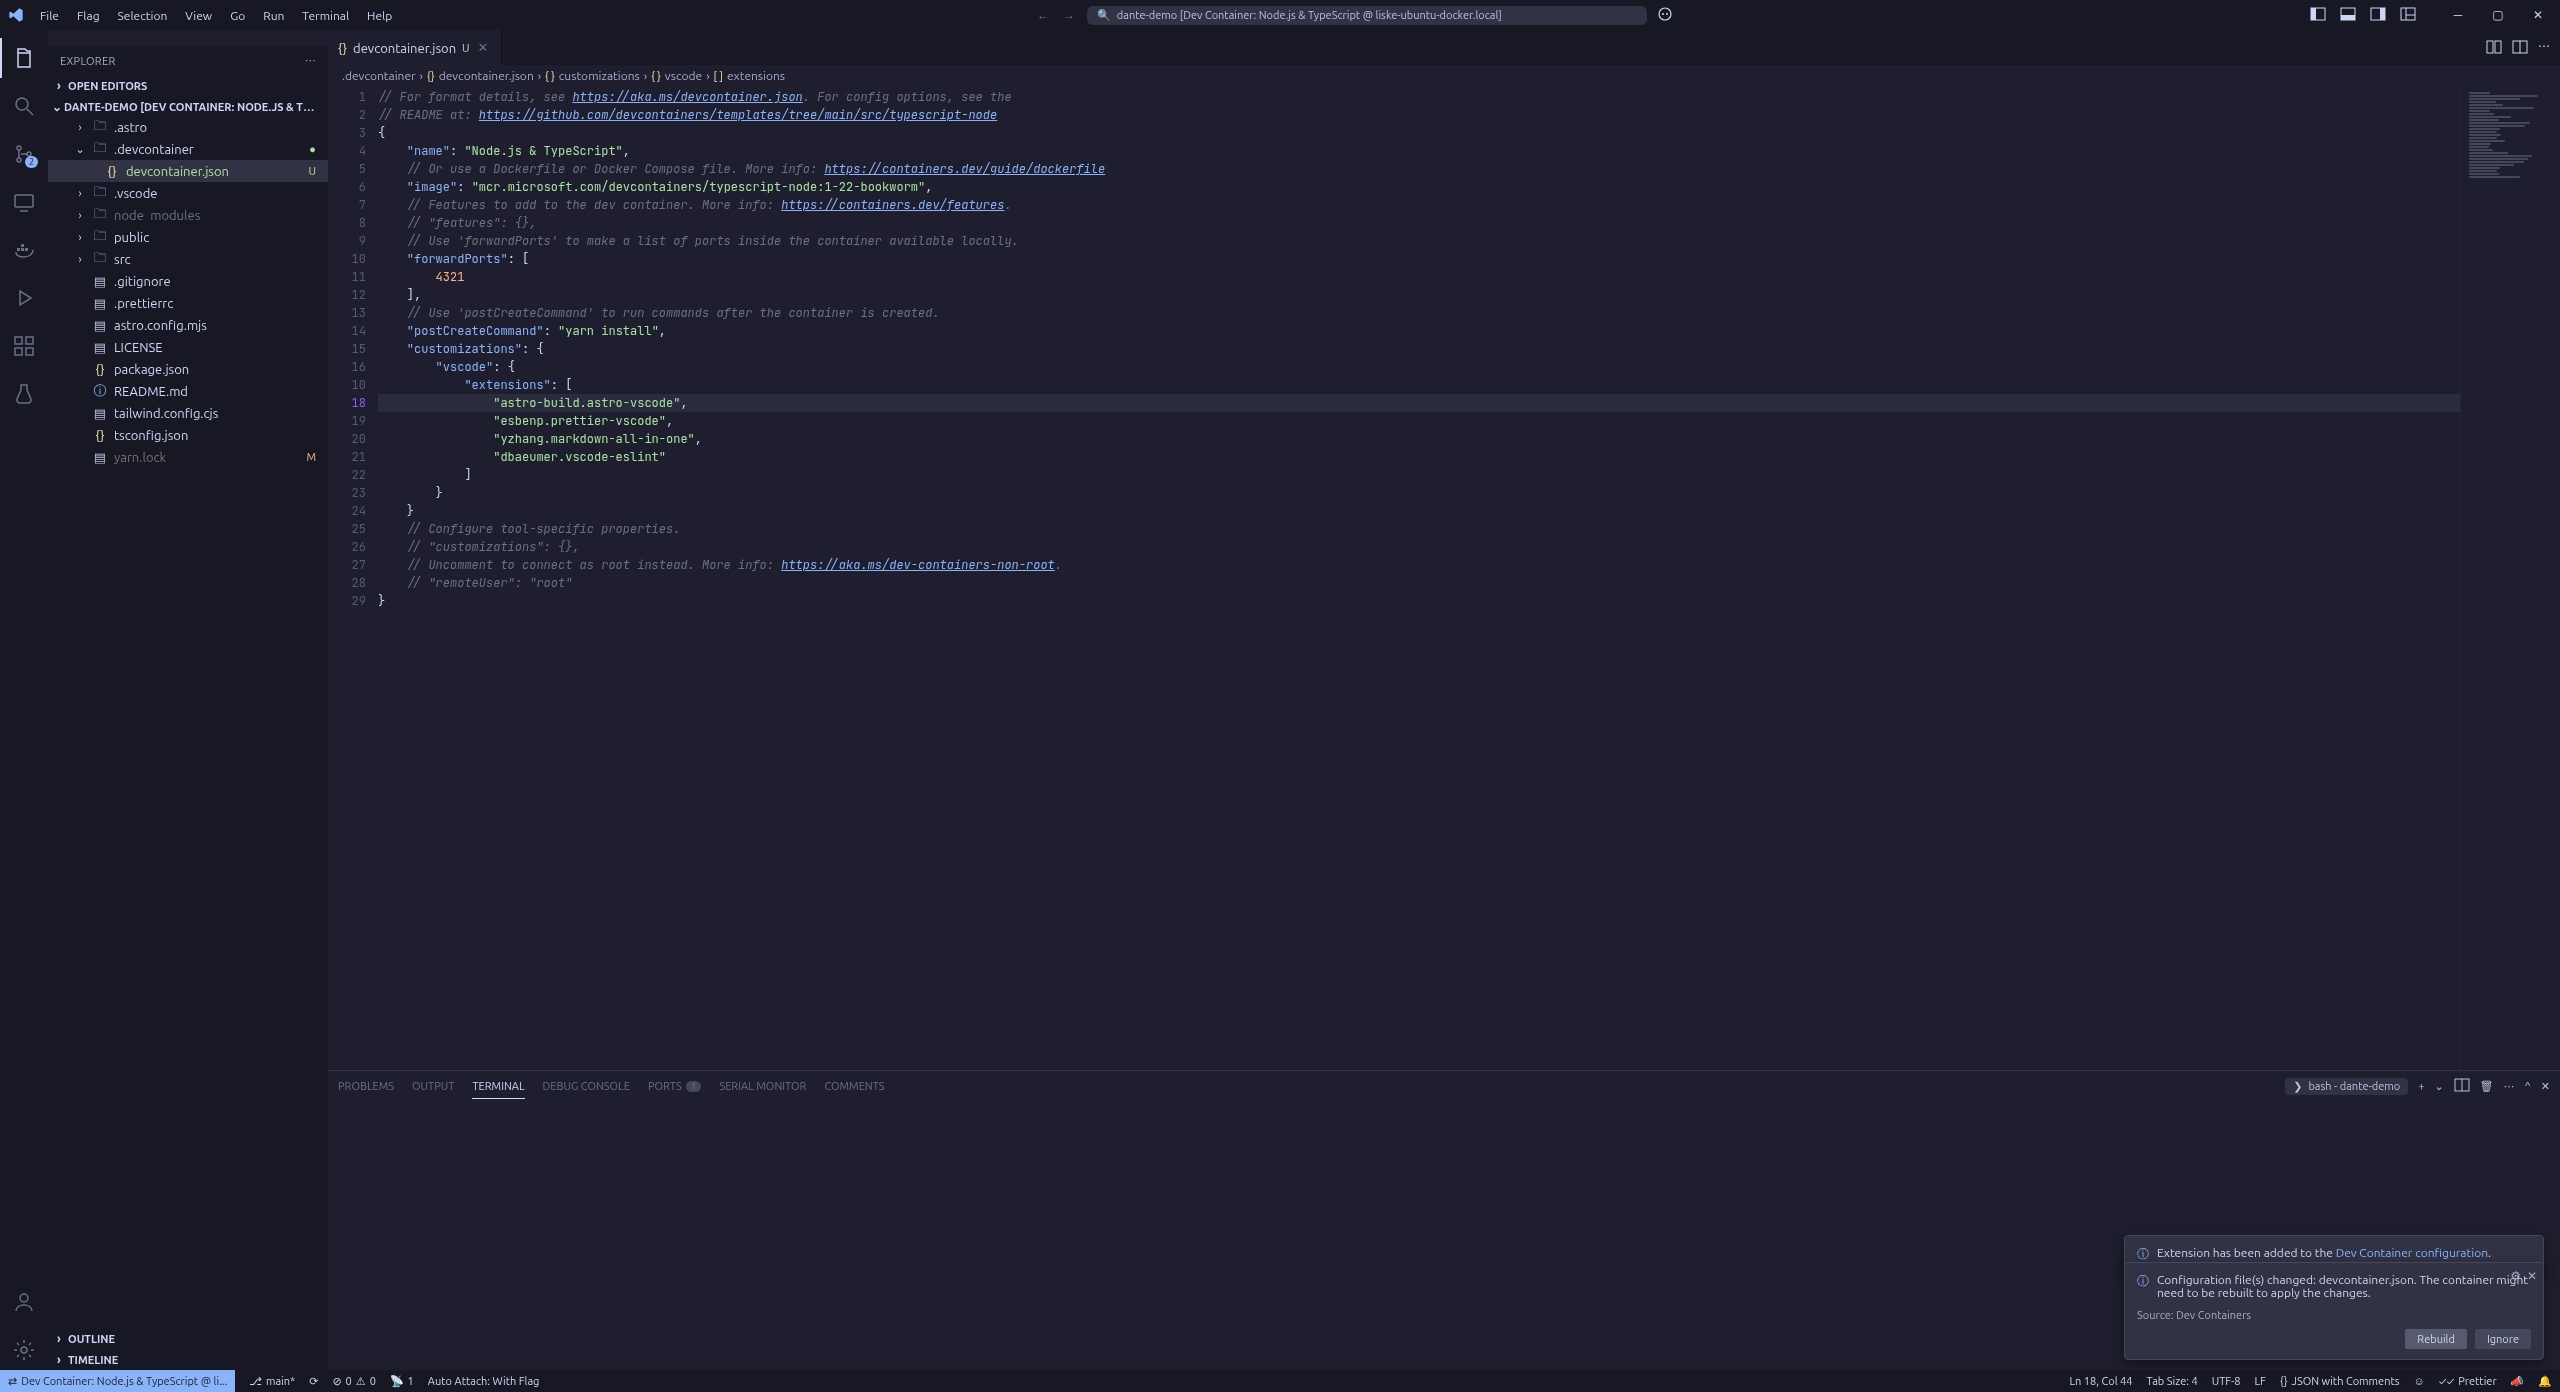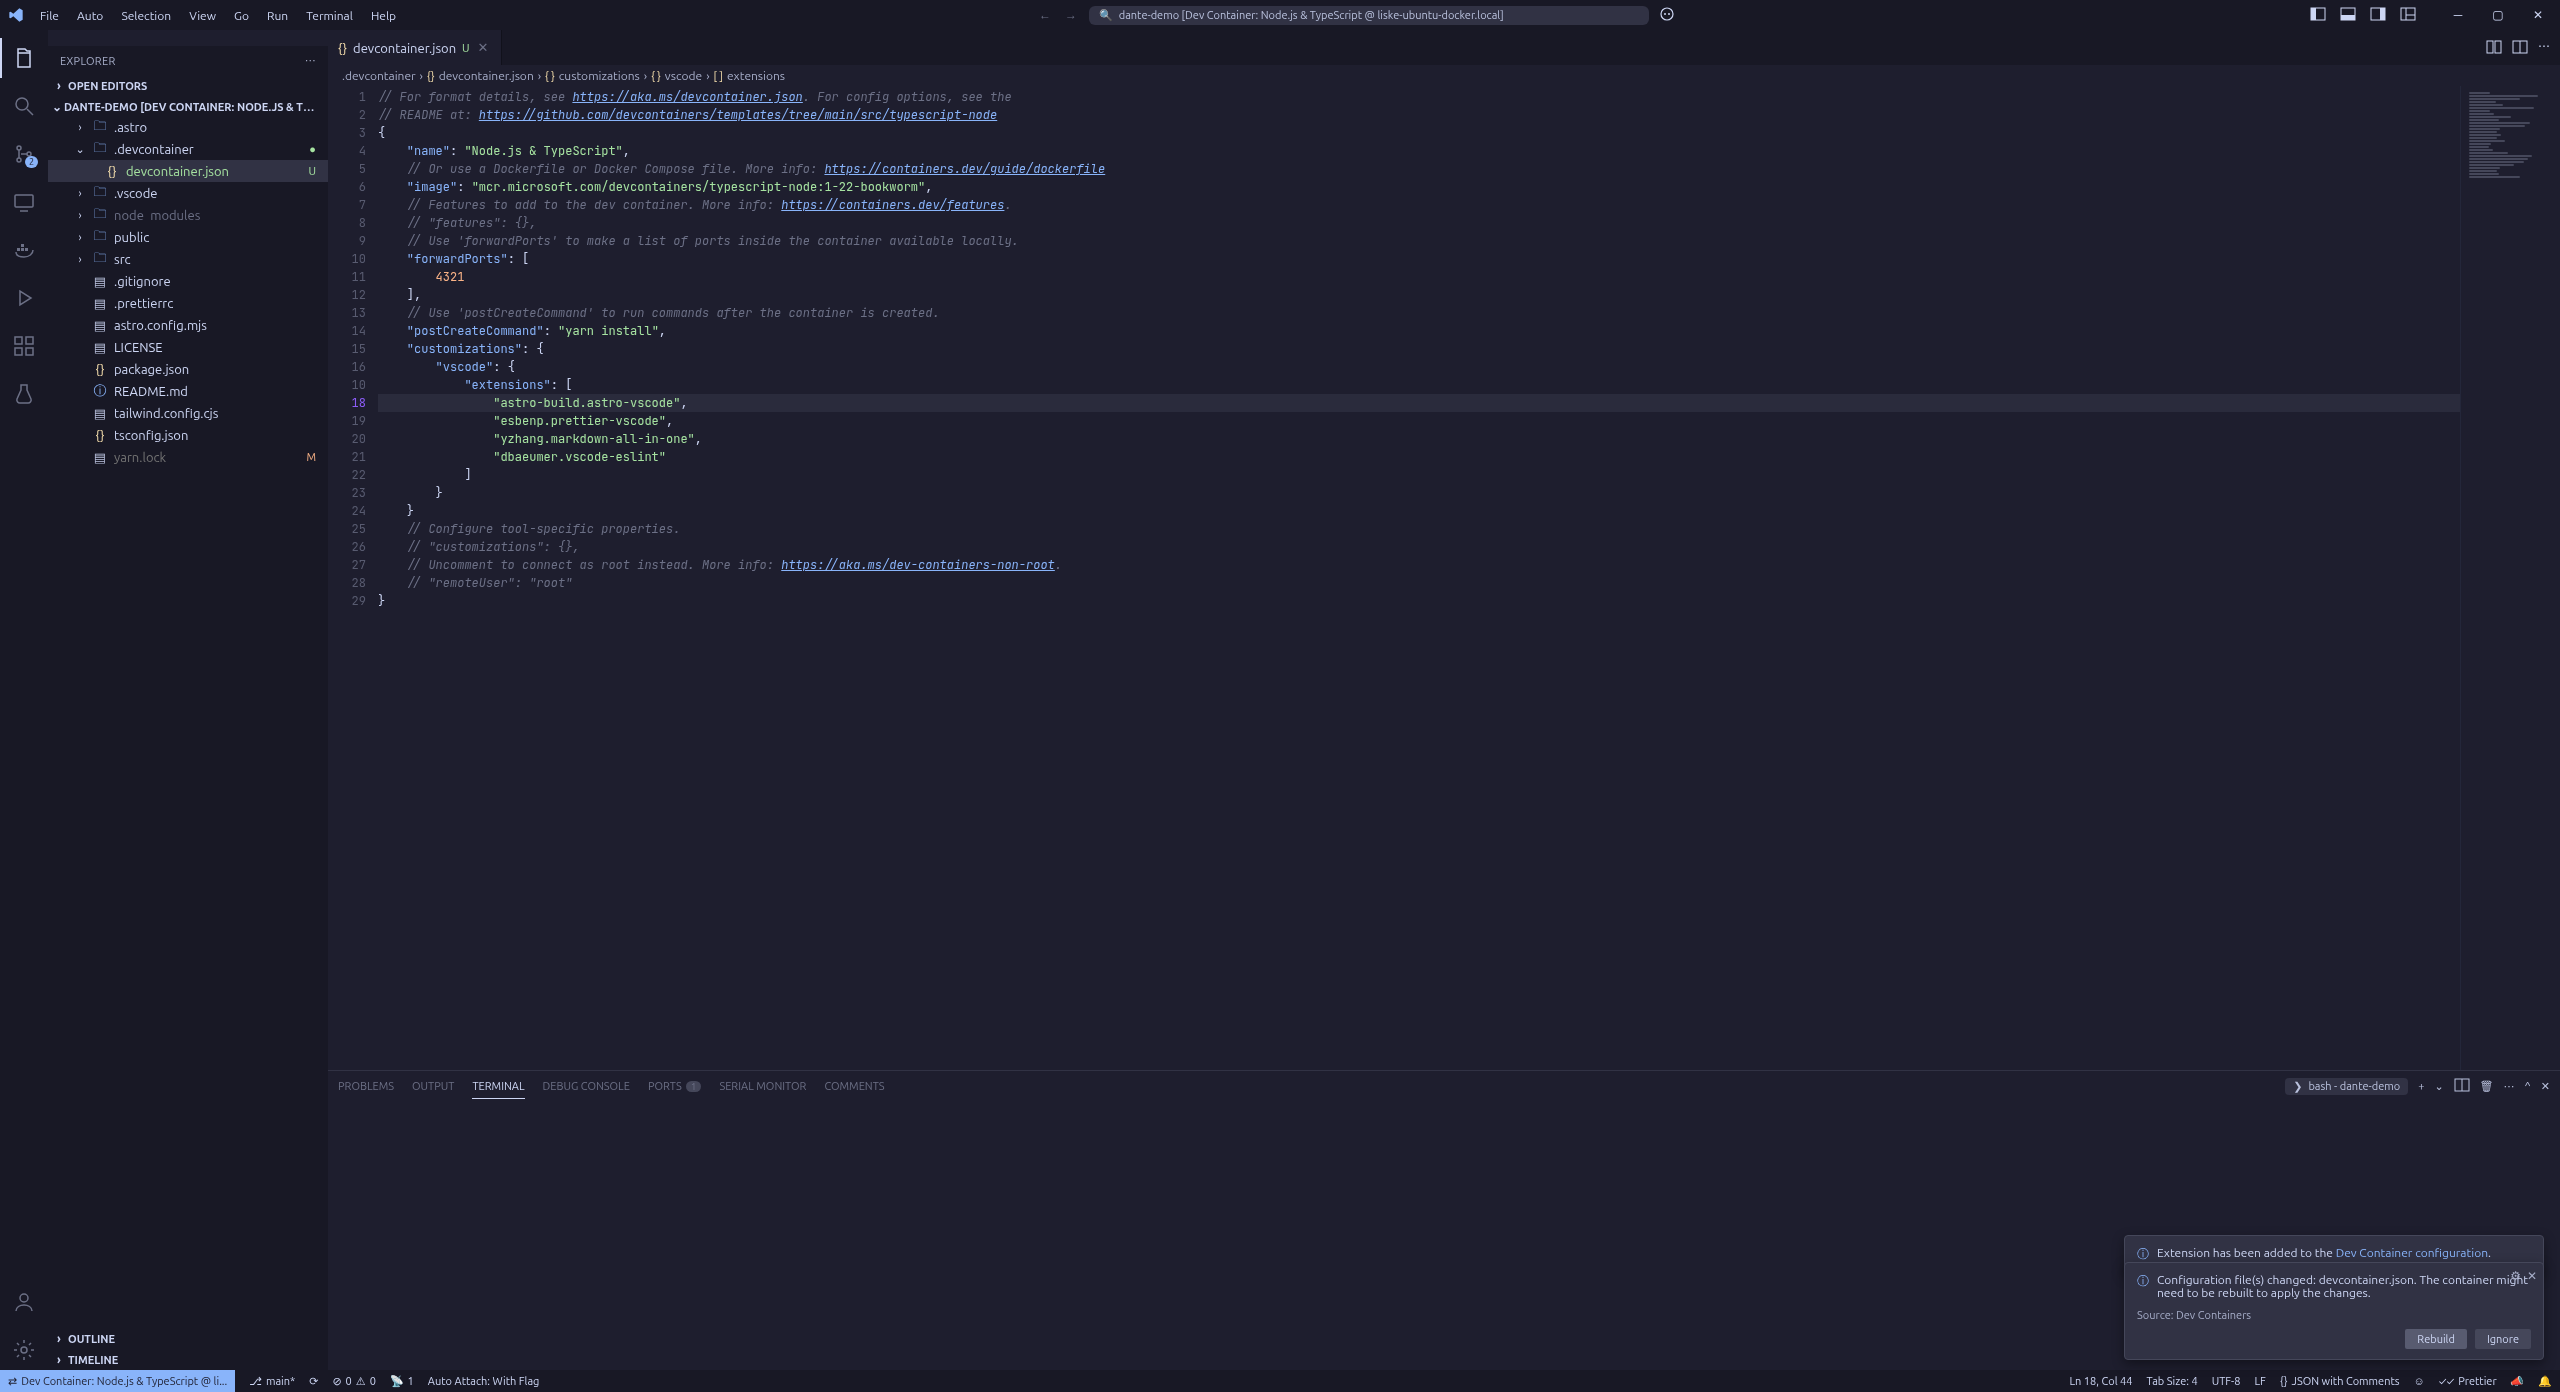--- a/index.html
+++ b/index.html
@@ -128,21 +128,21 @@
 <body>
 
 <div class="titlebar">
   <span class="logo">
     <svg viewBox="0 0 24 24">
         <path fill="#89b4fa" d="M17 2l5 3v14l-5 3-9-8 -4 3-2-1V8l2-1 4 3 9-8z"></path>
       </svg>
   </span>
   <div class="menu" id="menu-bar">
       <span class="menu-item">File</span>
-      <span class="menu-item">Auto</span>
+      <span class="menu-item">Flag</span>
       <span class="menu-item">Selection</span>
       <span class="menu-item">View</span>
       <span class="menu-item">Go</span>
       <span class="menu-item">Run</span>
       <span class="menu-item">Terminal</span>
       <span class="menu-item">Help</span>
     </div>
   <div class="title-center">
     <div class="nav-arrows">
       <span class="nav-arrow">←</span>

